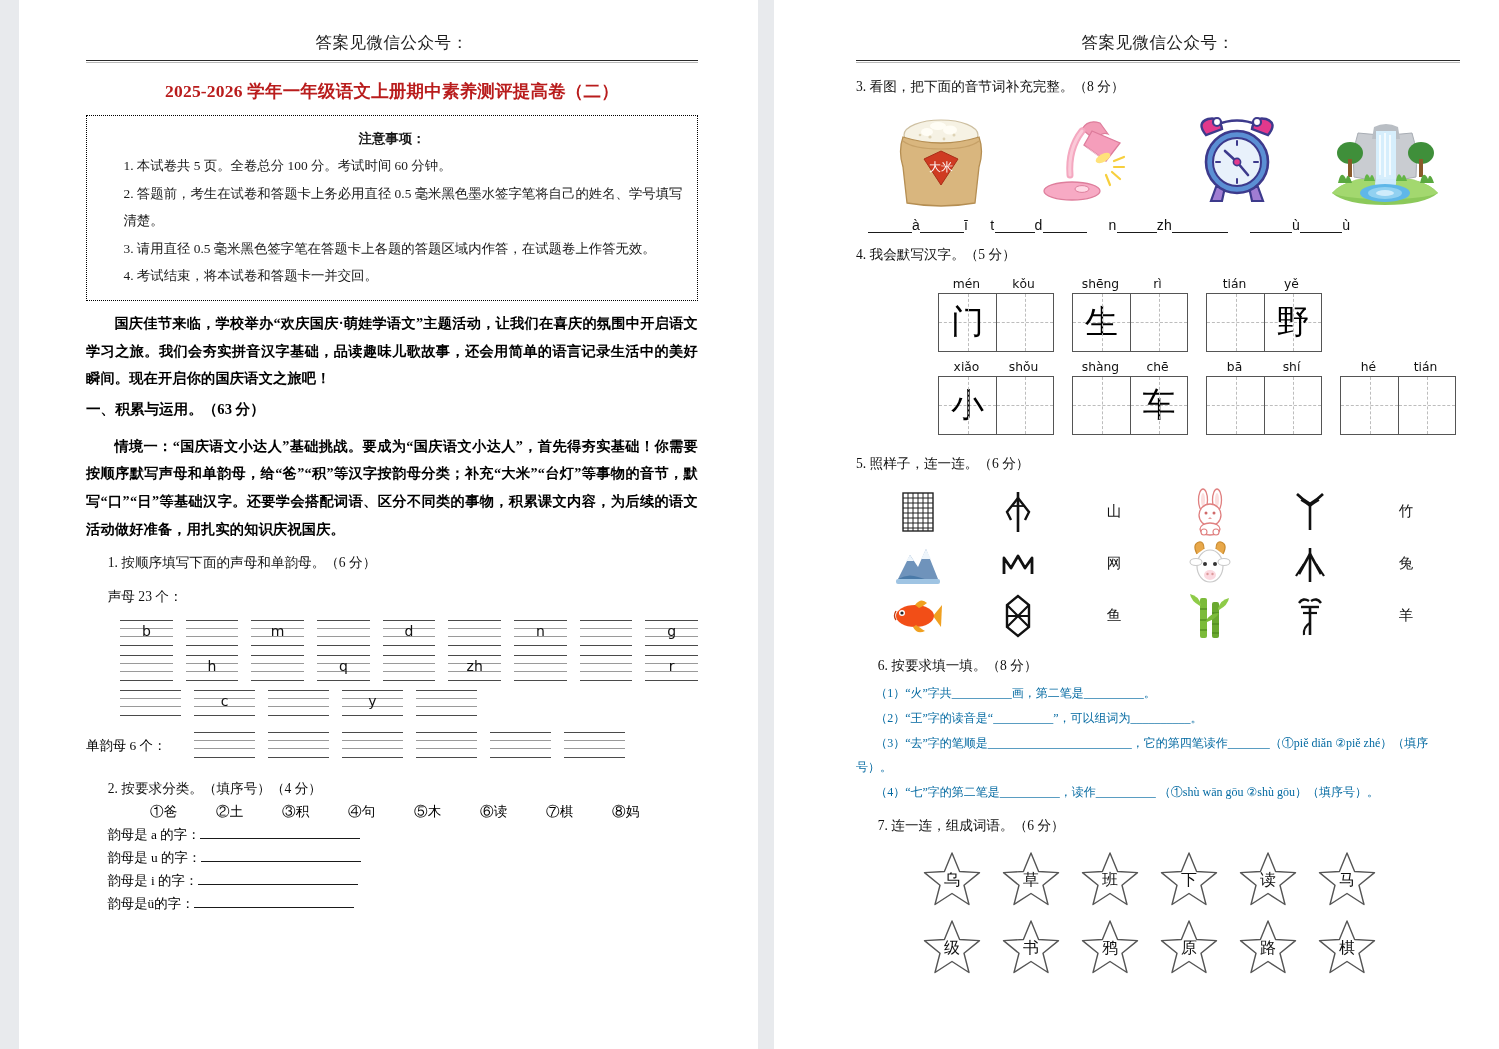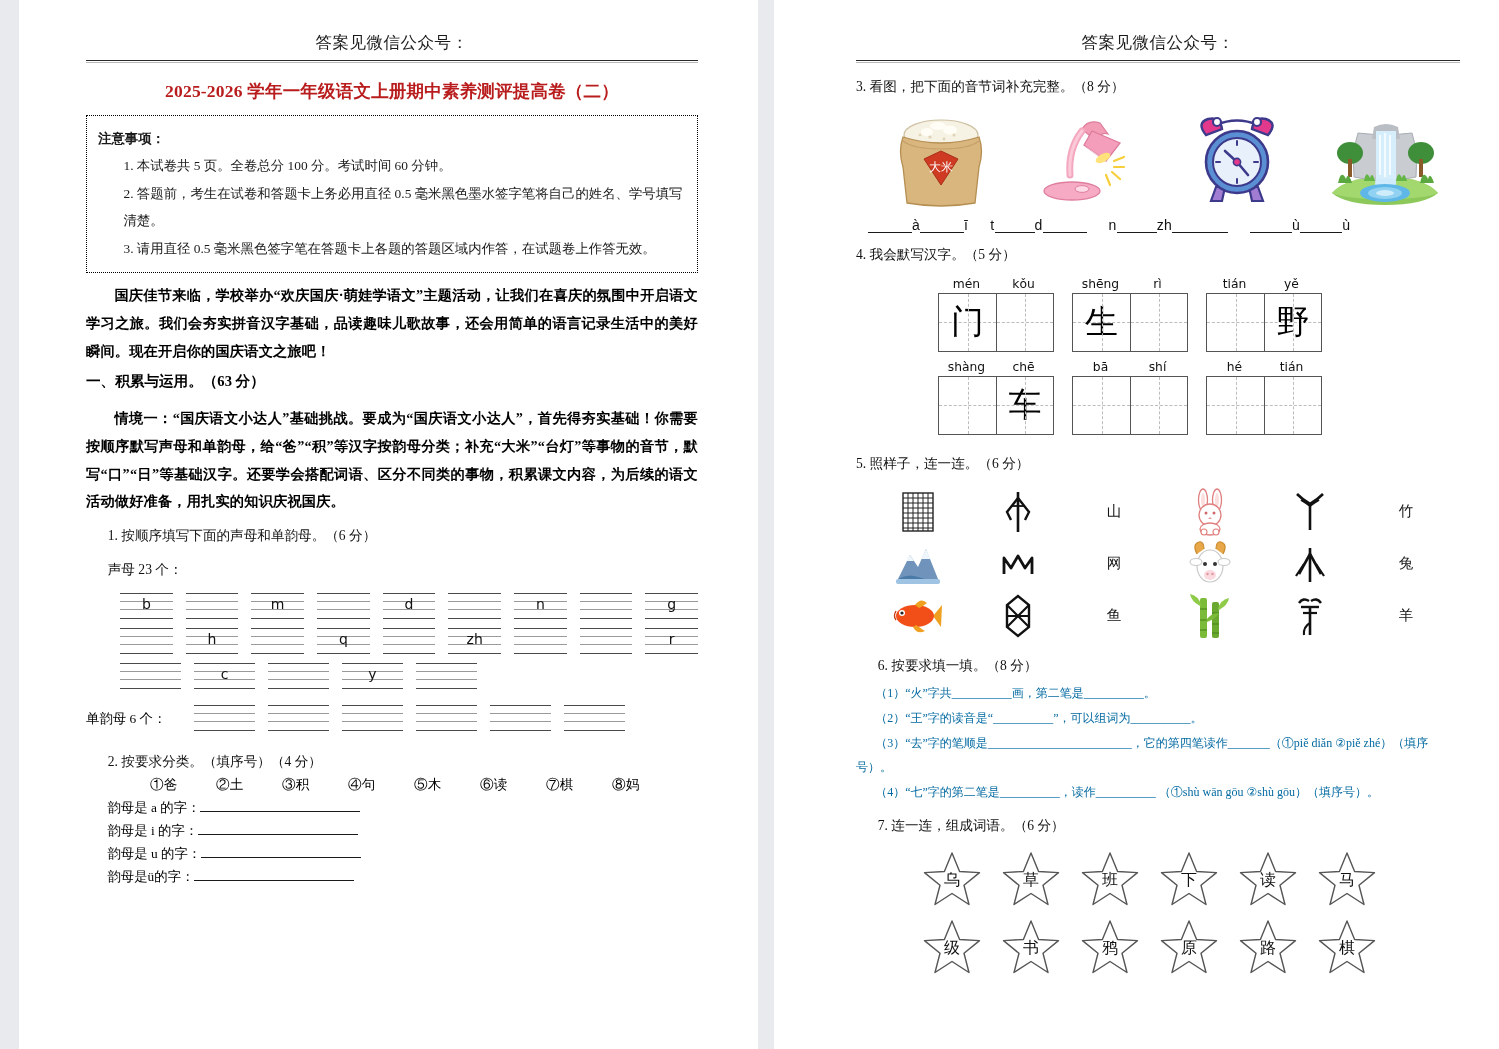--- a/index.html
+++ b/index.html
@@ -45,21 +45,21 @@
   }
 
   
   .notice {
     border: 1.6px dotted #000;
     padding: 9px 11px 10px 11px;
     font-size: 13.4px;
     line-height: 2.05;
     color: #1a1a1a;
   }
-  .notice-title { font-weight: bold; }
+  .notice-title { font-weight: bold; text-align: center; }
   .notice p { margin: 0; }
   .ind { padding-left: 1.9em; }
 
   
   .bold-para {
     font-weight: bold;
     font-size: 14.2px;
     line-height: 1.95;
     margin: 9px 0 0 0;
     text-align: justify;
@@ -182,20 +182,21 @@
       <div class="head-rule"></div>
       <div class="head-rule-2"></div>
 
       <div class="doc-title">2025-2026 学年一年级语文上册期中素养测评提高卷（二）</div>
 
       <div class="notice">
         <p class="notice-title">注意事项：</p>
         <p class="ind">1. 本试卷共 5 页。全卷总分 100 分。考试时间 60 分钟。</p>
         <p class="ind">2. 答题前，考生在试卷和答题卡上务必用直径 0.5 毫米黑色墨水签字笔将自己的姓名、学号填写清楚。</p>
         <p class="ind">3. 请用直径 0.5 毫米黑色签字笔在答题卡上各题的答题区域内作答，在试题卷上作答无效。</p>
+        <p class="ind">4. 考试结束，将本试卷和答题卡一并交回。</p>
       </div>
 
       <p class="bold-para indent">国庆佳节来临，学校举办“欢庆国庆·萌娃学语文”主题活动，让我们在喜庆的氛围中开启语文学习之旅。我们会夯实拼音汉字基础，品读趣味儿歌故事，还会用简单的语言记录生活中的美好瞬间。现在开启你的国庆语文之旅吧！</p>
       <p class="sec-title">一、积累与运用。（63 分）</p>
       <p class="bold-para indent">情境一：“国庆语文小达人”基础挑战。要成为“国庆语文小达人”，首先得夯实基础！你需要按顺序默写声母和单韵母，给“爸”“积”等汉字按韵母分类；补充“大米”“台灯”等事物的音节，默写“口”“日”等基础汉字。还要学会搭配词语、区分不同类的事物，积累课文内容，为后续的语文活动做好准备，用扎实的知识庆祝国庆。</p>
 
       <p class="q">1. 按顺序填写下面的声母和单韵母。（6 分）</p>
       <p class="q">声母 23 个：</p>
 
       <div id="q1-rows">
@@ -413,22 +414,22 @@
               <i class="s3"></i>
               <span></span>
             </div>
           </div>
       </div>
 
       <p class="q" style="margin-top:18px">2. 按要求分类。（填序号）（4 分）</p>
       <div class="opts" id="q2-options"><span>①爸</span><span>②土</span><span>③积</span><span>④句</span><span>⑤木</span><span>⑥读</span><span>⑦棋</span><span>⑧妈</span></div>
       <div id="q2-lines">
           <p class="fill-line"><b>韵母是 a 的字：</b><span class="ul-160"></span></p>
+          <p class="fill-line"><b>韵母是 u 的字：</b><span class="ul-160"></span></p>
           <p class="fill-line"><b>韵母是 i 的字：</b><span class="ul-160"></span></p>
-          <p class="fill-line"><b>韵母是 u 的字：</b><span class="ul-160"></span></p>
           <p class="fill-line"><b>韵母是ü的字：</b><span class="ul-160"></span></p>
         </div>
 
     </div>
   </div>
 
   <div class="page-gap"></div>
 
   <div class="page page-right">
     <div class="page-inner-right">
@@ -573,20 +574,34 @@
               </div>
               <div class="tz-cell">
                 <u>野</u>
               </div>
             </div>
           </div>
         </div>
       <div class="tz-wrap" id="q4-row2">
           <div class="tz-group">
             <div class="tz-pin">
+              <span>xiǎo</span>
+              <span>shǒu</span>
+            </div>
+            <div class="tz-cells">
+              <div class="tz-cell">
+                <u>小</u>
+              </div>
+              <div class="tz-cell">
+                <u></u>
+              </div>
+            </div>
+          </div>
+          <div class="tz-group">
+            <div class="tz-pin">
               <span>shàng</span>
               <span>chē</span>
             </div>
             <div class="tz-cells">
               <div class="tz-cell">
                 <u></u>
               </div>
               <div class="tz-cell">
                 <u>车</u>
               </div>

